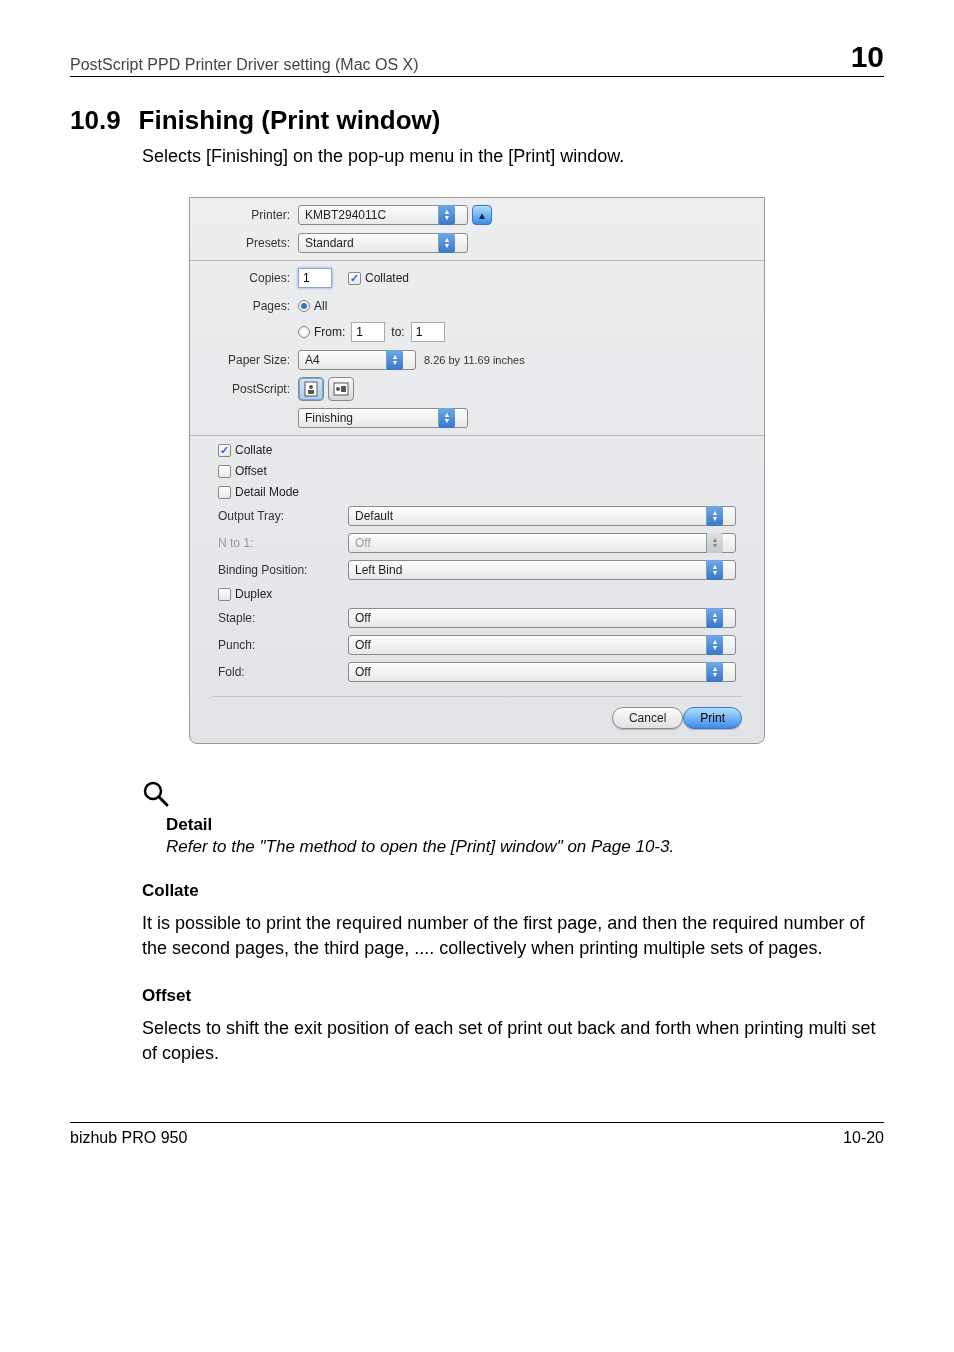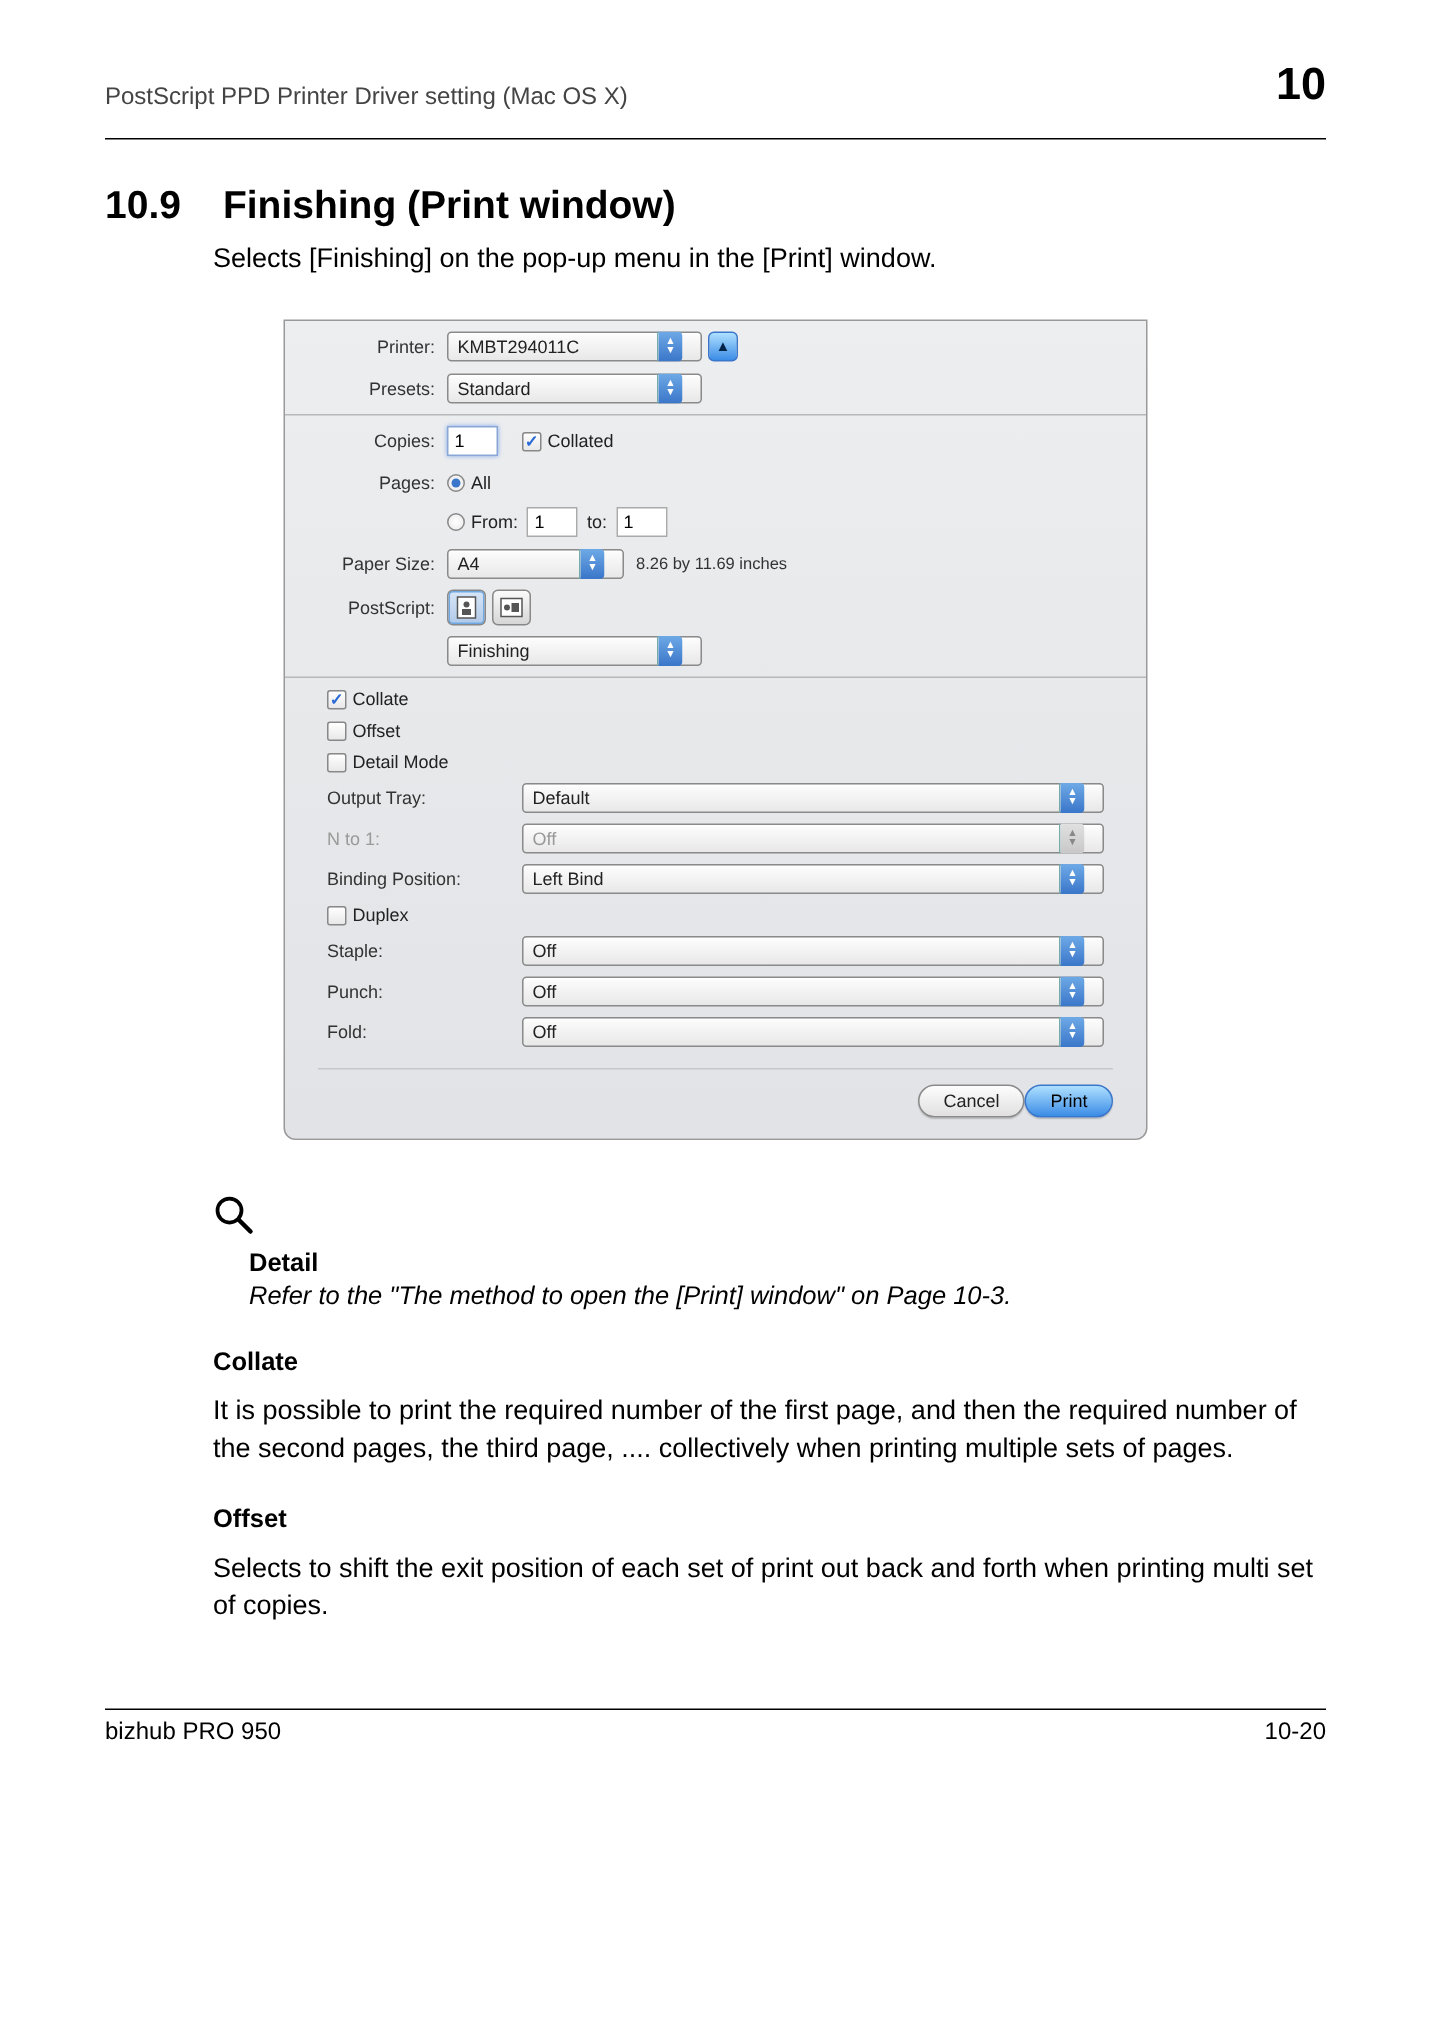--- a/index.html
+++ b/index.html
@@ -12,35 +12,35 @@
     width: 954px;
   }
   .page {
     padding: 40px 70px 40px 70px;
   }
   .top-header {
     display: flex;
     justify-content: space-between;
     align-items: flex-end;
     border-bottom: 1px solid #000;
-    padding-bottom: 18px;
+    padding-bottom: 2px;
   }
   .top-header-left {
     font-size: 16px;
     color: #444;
   }
   .top-header-right {
     font-size: 30px;
     font-weight: bold;
   }
   .section-heading {
     display: flex;
     align-items: baseline;
     margin-top: 28px;
-    gap: 28px;
+    gap: 18px;
   }
   .section-num { font-size: 26px; font-weight: bold; }
   .section-title { font-size: 26px; font-weight: bold; }
   .section-body {
     margin-left: 72px;
     margin-top: 8px;
     font-size: 18px;
     line-height: 1.4;
   }
   .screenshot-wrap {

